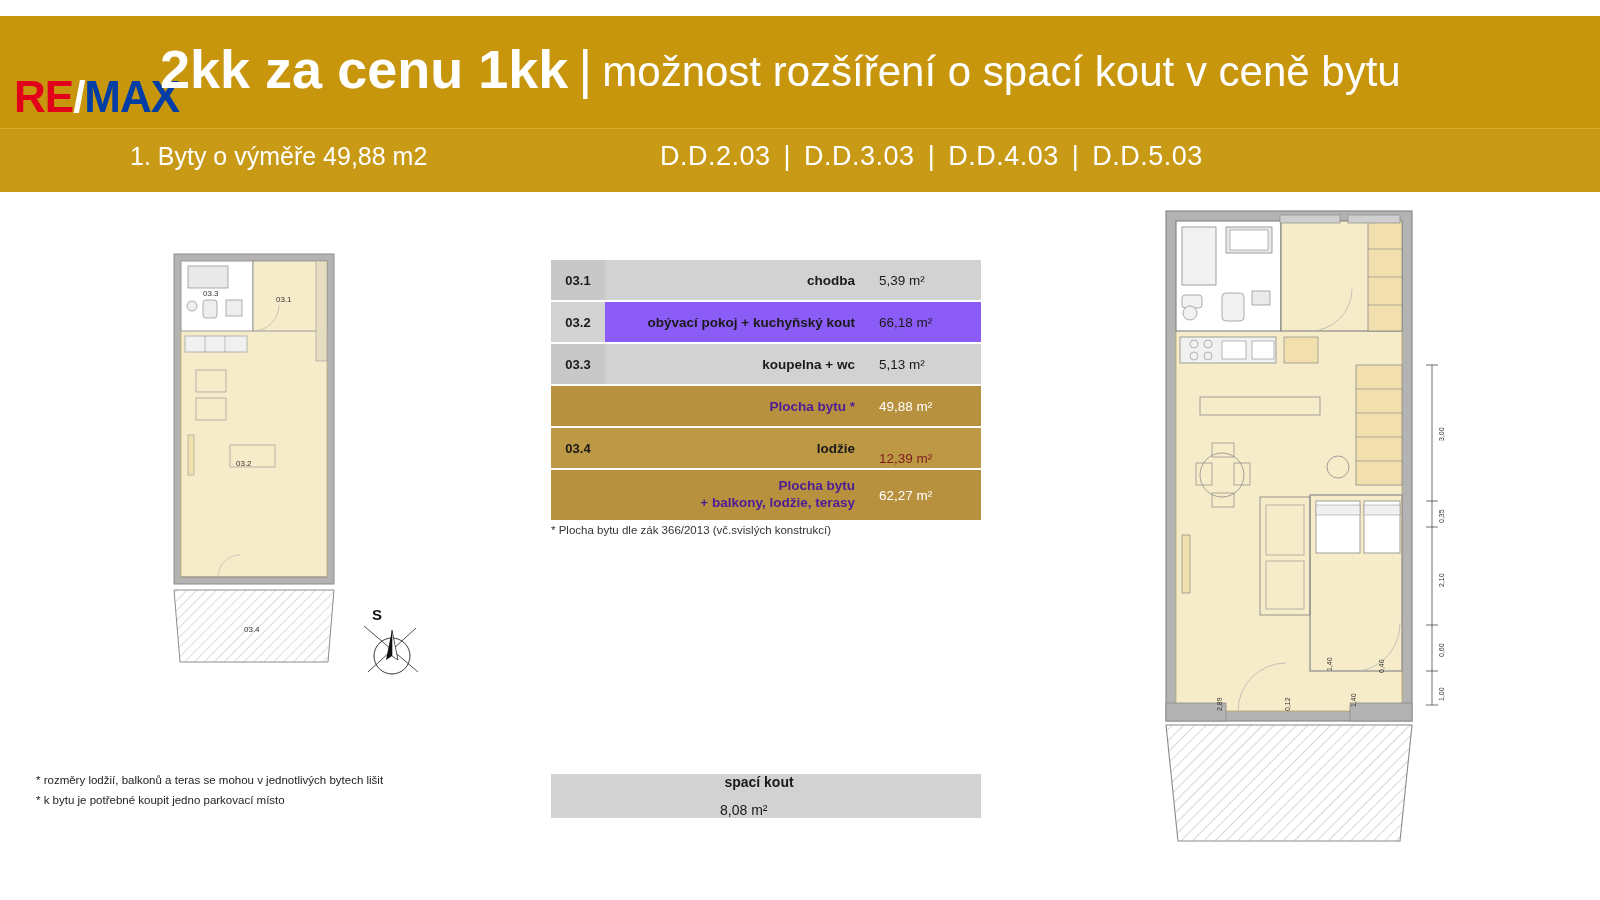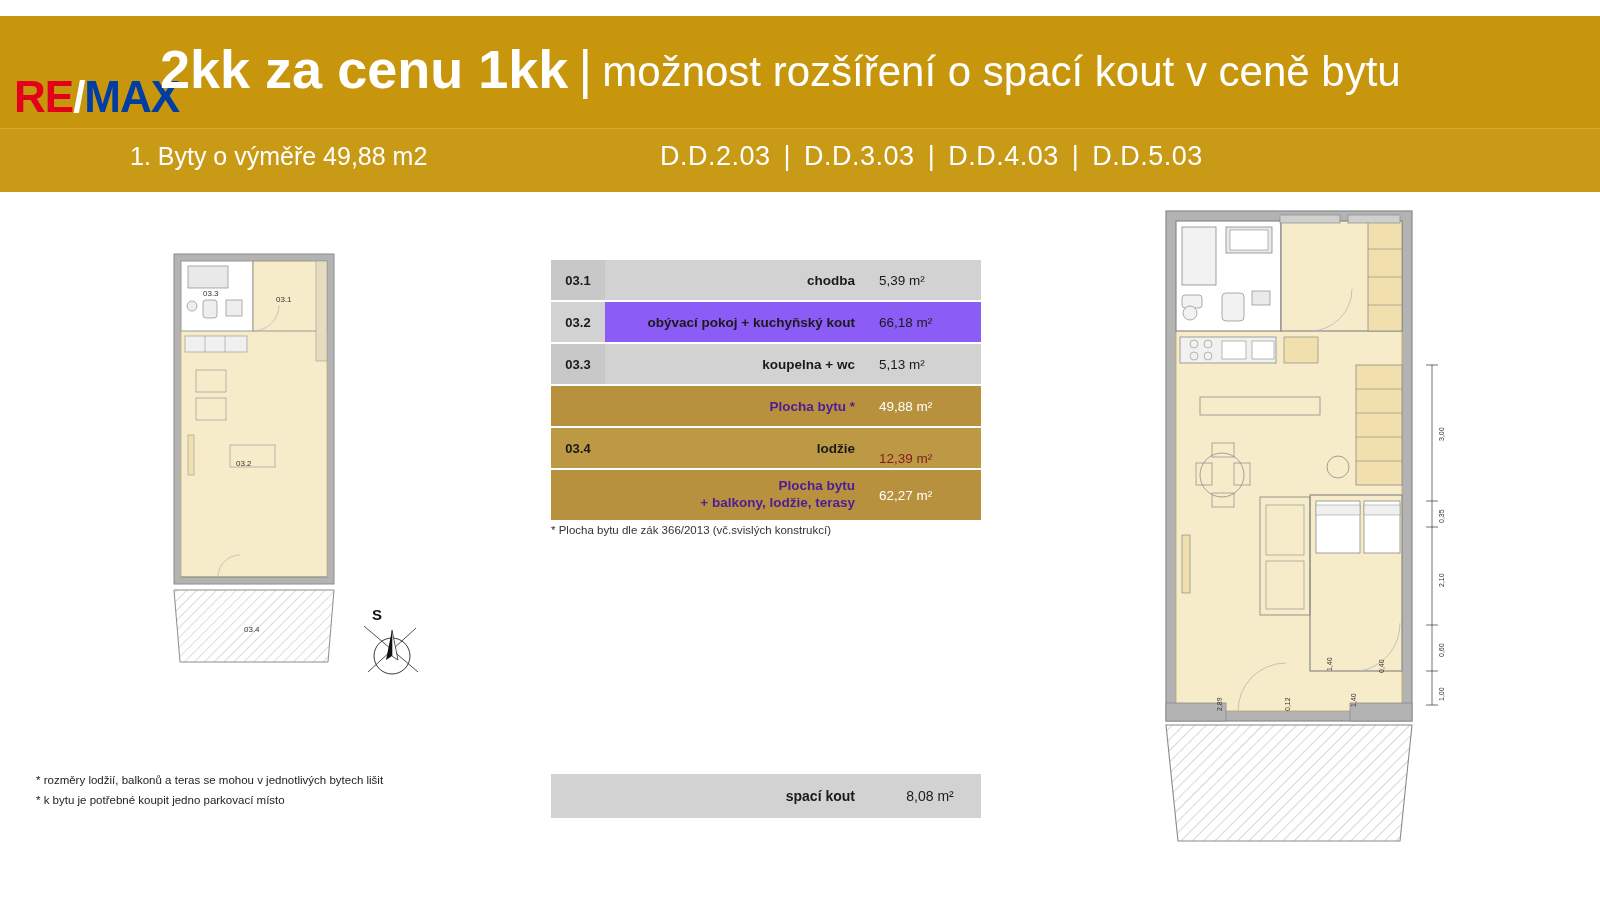--- a/index.html
+++ b/index.html
@@ -90,28 +90,28 @@
   .trow.tall { height:50px; }
   .trow.tall .name { flex-direction:column; align-items:flex-end; justify-content:center; line-height:1.25; }
 
   .table-note {
     position:absolute; left:551px; top:524px;
     font-size:11.5px; color:#333;
   }
 
   .sleep {
     position:absolute; left:551px; top:774px; width:430px; height:44px;
-    background:#d2d2d2; display:flex; align-items:center;
+    background:#d2d2d2; display:flex; align-items:center;flex-direction:column;
   }
   .sleep .name {
     flex:1; text-align:right; padding-right:14px;
     font-size:14px; font-weight:bold; color:#1a1a1a;
   }
   .sleep .area {
-    width:112px; padding-left:10px; font-size:14px; color:#1a1a1a;text-align:center;
+    width:112px; padding-left:10px; font-size:14px; color:#1a1a1a;
   }
 
   .footnotes {
     position:absolute; left:36px; top:770px;
     font-size:11.5px; color:#222; line-height:1.75;
   }
 
   
   .plan-left { position:absolute; left:170px; top:250px; }
   .compass { position:absolute; left:360px; top:610px; width:64px; height:70px; }

